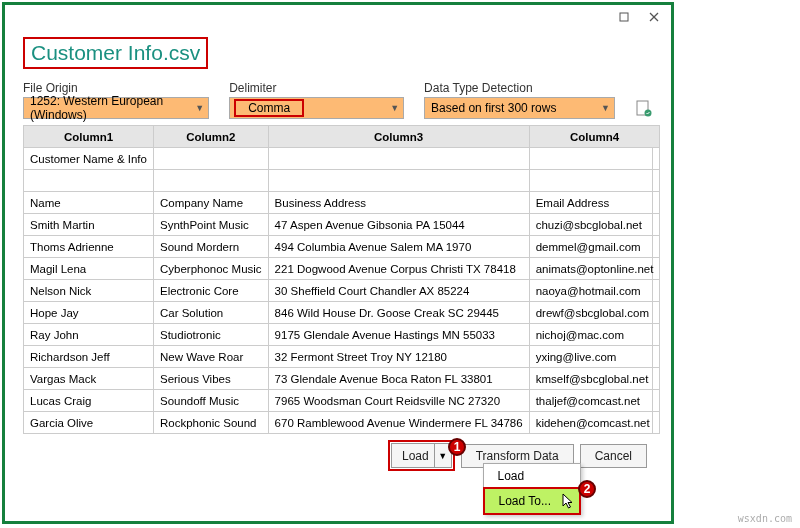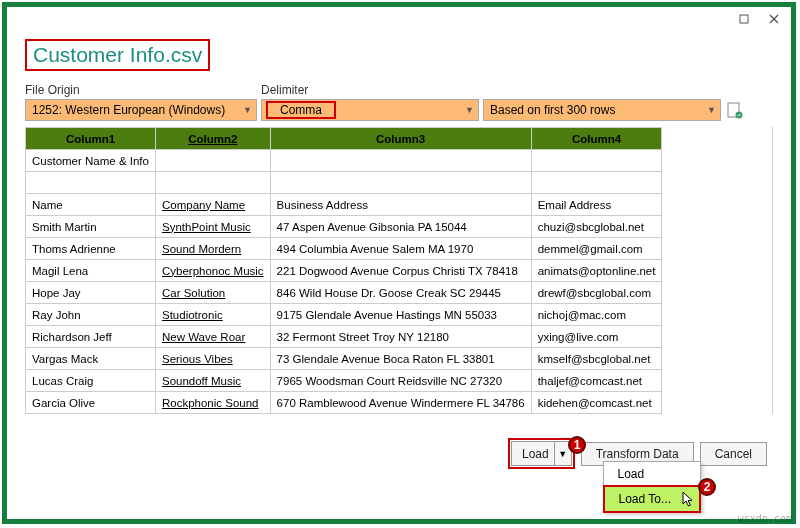--- a/index.html
+++ b/index.html
@@ -1,33 +1,33 @@
 <!DOCTYPE html>
 <html><head>
 <meta charset="utf-8">
 <style>
 * { box-sizing: border-box; font-family: 'Segoe UI', Arial, sans-serif; }
 body { margin: 0; padding: 0; background: #fff; width: 800px; height: 528px; overflow: hidden; position: relative; }
-.window { border: 5px solid #15803d; width: 794px; height: 522px; margin: 2px; position: relative; background: #fff; }
+.window { border: 3px solid #15803d; width: 672px; height: 522px; margin: 2px; position: relative; background: #fff; }
 .titlebar { height: 24px; display: flex; justify-content: flex-end; align-items: center; padding: 0 2px; }
 .titlebar .win-btn { width: 30px; height: 20px; display: flex; align-items: center; justify-content: center; font-size: 12px; color: #555; }
 .content { padding: 4px 18px 0 18px; }
 .file-title { font-size: 21px; color: #1a9080; font-weight: 400; border: 2px solid #c00; padding: 2px 6px; margin: 4px 0 12px 0; display: inline-block; }
-.opt-row { display: flex; gap: 4px; margin-bottom: 6px; align-items: flex-end; }
+.opt-row { display: flex; gap: 20px; margin-bottom: 6px; align-items: flex-end; }
 .opt-group { display: flex; flex-direction: column; }
 .opt-label { font-size: 12px; color: #333; margin-bottom: 2px; }
 .opt-select { border: 1px solid #aaa; height: 22px; display: flex; align-items: center; justify-content: space-between; padding: 0 4px; font-size: 12px; background: #fdba74; position: relative; }
 .opt-select .val { padding: 0 2px; }
 .opt-select .val.boxed { border: 2px solid #c00; padding: 0px 12px; margin: -1px 0; }
 .caret { font-size: 9px; color: #555; }
 .table-wrap { border-right: 1px solid #ccc; }
 table { border-collapse: collapse; width: 627px; font-size: 11.5px; }
 th, td { border: 1px solid #ccc; padding: 3px 6px; text-align: left; height: 22px; white-space: nowrap; overflow: hidden; text-overflow: ellipsis; }
-th { background: #4d7c0f; font-weight: 600; text-align: center; }
-.col1 { width: 128px; } .col2 { width: 115px; text-decoration: underline; } .col3 { width: 258px; } .col4 { width: 126px; }
+th { background: #e5e5e5; font-weight: 600; text-align: center; }
+.col1 { width: 128px; } .col2 { width: 115px; } .col3 { width: 258px; } .col4 { width: 126px; }
 .btn-row { position: absolute; right: 24px; bottom: 50px; display: flex; gap: 6px; align-items: center; }
 .btn { border: 1px solid #999; background: #f5f5f5; font-size: 12px; padding: 4px 14px; color: #222; }
 .btn.load { padding: 4px 10px; }
 .load-dd-btn { border: 1px solid #999; background: #f5f5f5; width: 18px; height: 25px; display: flex; align-items: center; justify-content: center; font-size: 9px; margin-left: -6px; position: relative; }
 .load-group { display: flex; align-items: stretch; border: 2px solid #c00; padding: 1px; }
 .callout { width: 18px; height: 18px; border-radius: 50%; background: #c00; border: 2px solid #600; color: #fff; font-size: 12px; font-weight: bold; display: flex; align-items: center; justify-content: center; position: absolute; }
 .c1 { right: 205px; bottom: 65px; }
 .c2 { right: 75px; bottom: 23px; }
 .dropdown-menu { position: absolute; right: 90px; bottom: 6px; border: 1px solid #aaa; background: #fff; font-size: 12px; box-shadow: 2px 2px 4px rgba(0,0,0,0.2); }
 .dropdown-menu .dm-item { padding: 5px 28px 5px 14px; }
@@ -66,20 +66,21 @@
         </div>
       </div>
       <div class="opt-group" style="width:218px">
         <div class="opt-label">Delimiter</div>
         <div class="opt-select">
           <span class="val boxed">Comma</span>
           <span class="caret">▼</span>
         </div>
       </div>
       <div class="opt-group" style="width:238px">
+        <div class="opt-label">Data Type Detection</div>
         <div class="opt-select">
           <span class="val">Based on first 300 rows</span>
           <span class="caret">▼</span>
         </div>
       </div>
       <div class="settings-icon">
         <svg width="18" height="18" viewBox="0 0 18 18">
             <rect x="2" y="2" width="11" height="14" fill="none" stroke="#888" stroke-width="1"></rect>
             <circle cx="13" cy="14" r="3.5" fill="#3a9b6f"></circle>
             <path d="M11.5 14 l1 1 l2 -2" stroke="#fff" stroke-width="1" fill="none"></path>
@@ -128,20 +129,26 @@
               <td class="col3">494 Columbia Avenue Salem MA 1970</td>
               <td class="col4">demmel@gmail.com</td>
             </tr>
             <tr>
               <td class="col1">Magil Lena</td>
               <td class="col2">Cyberphonoc Music</td>
               <td class="col3">221 Dogwood Avenue Corpus Christi TX 78418</td>
               <td class="col4">animats@optonline.net</td>
             </tr>
             <tr>
+              <td class="col1">Nelson Nick</td>
+              <td class="col2">Electronic Core</td>
+              <td class="col3">30 Sheffield Court Chandler AX 85224</td>
+              <td class="col4">naoya@hotmail.com</td>
+            </tr>
+            <tr>
               <td class="col1">Hope Jay</td>
               <td class="col2">Car Solution</td>
               <td class="col3">846 Wild House Dr. Goose Creak SC 29445</td>
               <td class="col4">drewf@sbcglobal.com</td>
             </tr>
             <tr>
               <td class="col1">Ray John</td>
               <td class="col2">Studiotronic</td>
               <td class="col3">9175 Glendale Avenue Hastings MN 55033</td>
               <td class="col4">nichoj@mac.com</td>

